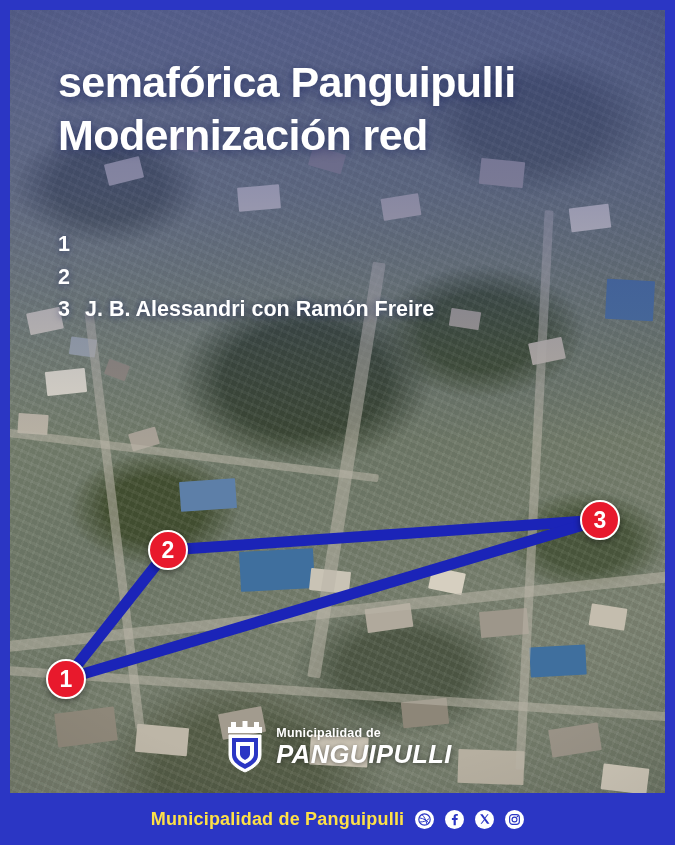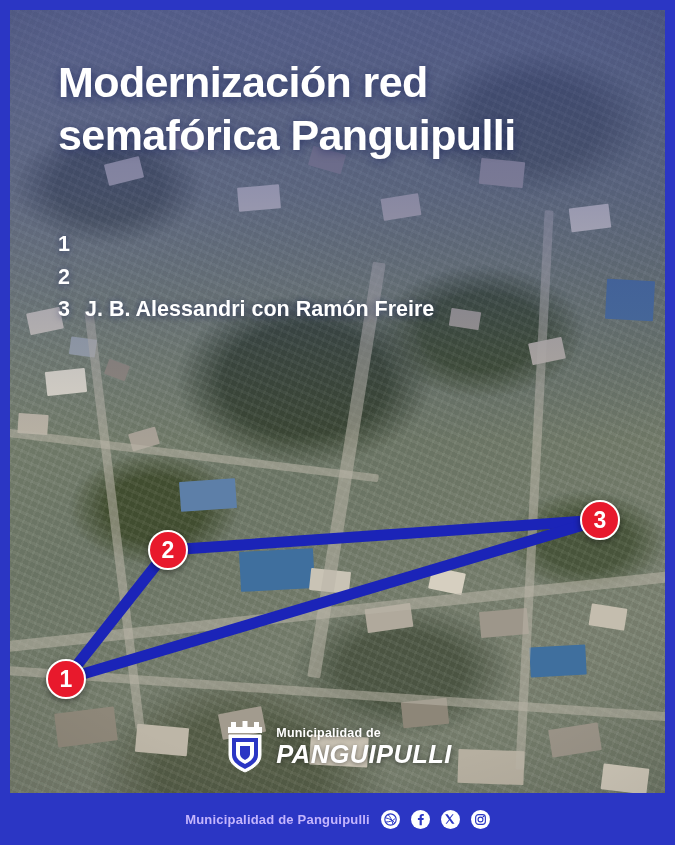--- a/index.html
+++ b/index.html
@@ -198,22 +198,22 @@
     left: 0;
     right: 0;
     bottom: 0;
     height: 52px;
     display: flex;
     align-items: center;
     justify-content: center;
     gap: 11px;
   }
   .footer-text {
-    color: #c4b5fd;
-    font-size: 13px;
+    color: #fde047;
+    font-size: 18px;
     font-weight: 700;
     letter-spacing: 0.2px;
   }
   .social {
     width: 19px;
     height: 19px;
     border-radius: 50%;
     background: #ffffff;
     color: #2b36c4;
     display: flex;
@@ -293,22 +293,22 @@
   <div class="marker" id="m1">1</div>
   <div class="marker" id="m2">2</div>
   <div class="marker" id="m3">3</div>
 
   <div class="frame-t"></div>
   <div class="frame-l"></div>
   <div class="frame-r"></div>
   <div class="frame-b"></div>
 
   <div class="headline">
+    <span>semafórica Panguipulli</span>
     <span>Modernización red</span>
-    <span>semafórica Panguipulli</span>
   </div>
 
   <div class="list">
     <div class="list-row">
       <span class="list-num">1</span>
     </div>
     <div class="list-row">
       <span class="list-num">2</span>
     </div>
     <div class="list-row">

